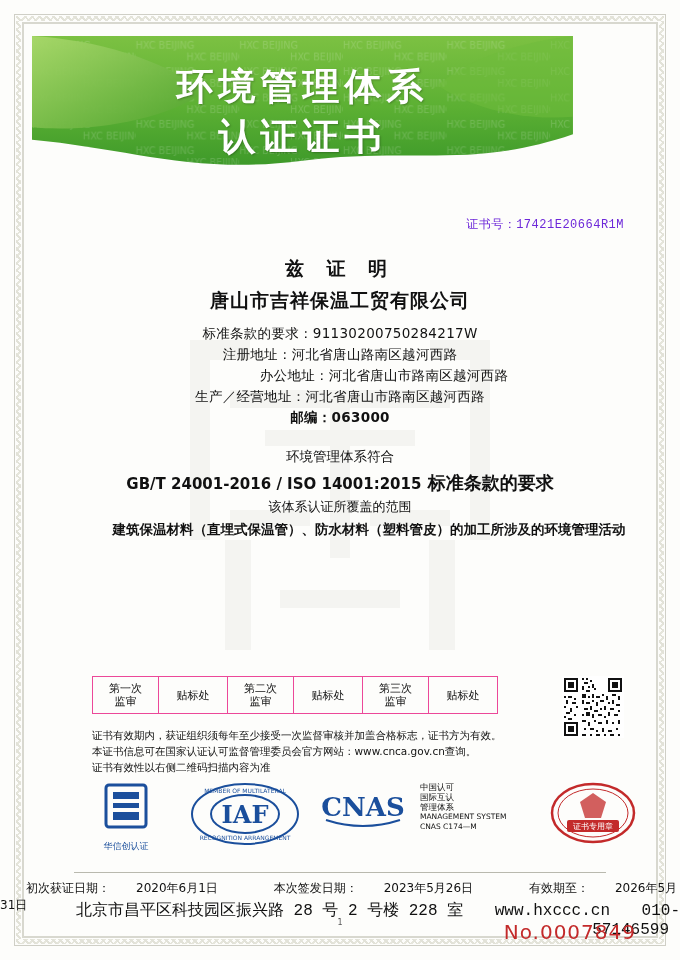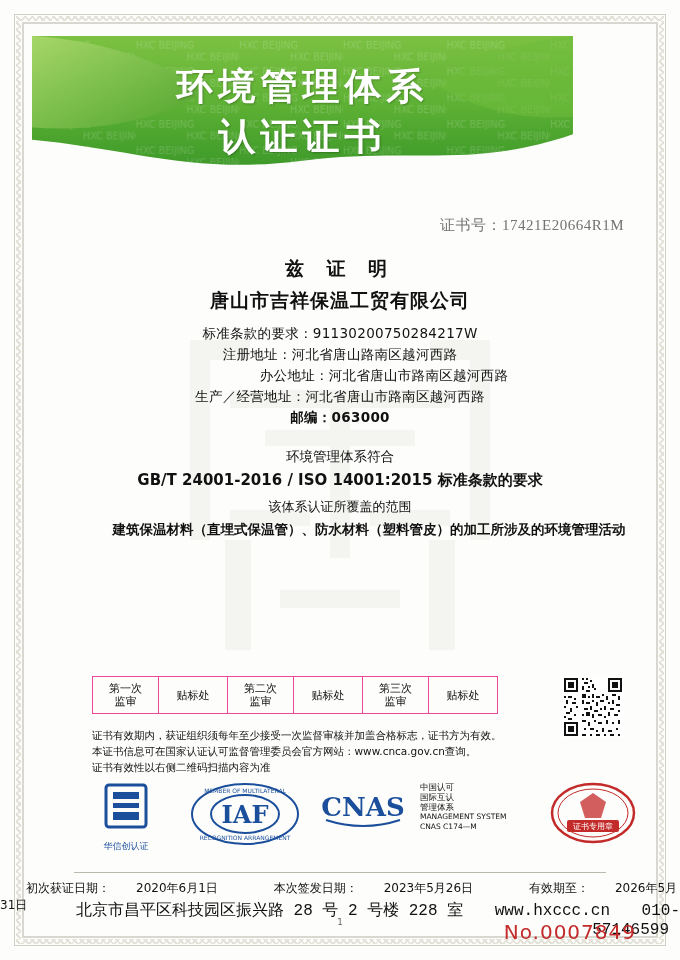--- a/index.html
+++ b/index.html
@@ -88,24 +88,24 @@
     line-height: 1.35;
     text-shadow: 1px 1px 2px rgba(0,0,0,0.25);
   }
   .banner-title .line2 { display: block; }
 
   
   .cert-no {
     position: absolute;
     right: 56px;
     top: 216px;
-    font-size: 15px;
-    font-family: Liberation Serif, serif;
+    font-size: 12px;
+    font-family: Liberation Mono, monospace;
     letter-spacing: 0.5px;
-    color: #737373;
+    color: #6d28d9;
   }
   .cert-no b { font-weight: normal; }
 
   .block-center {
     position: absolute;
     left: 0;
     width: 680px;
     text-align: center;
   }
 
@@ -144,21 +144,21 @@
     font-size: 13.5px;
     color: #111;
   }
   .standard {
     top: 471px;
     font-family: "DejaVu Sans", sans-serif;
     font-size: 15px;
     font-weight: bold;
     color: #111;
   }
-  .standard .tail { font-size: 15px; }
+  .standard .tail { font-size: 18px; }
   .scope-label {
     top: 498px;
     font-family: "DejaVu Sans", sans-serif;
     font-size: 13px;
     color: #111;
   }
   .scope-text {
     top: 521px;
     font-family: "DejaVu Sans", sans-serif;
     font-size: 13.5px;

